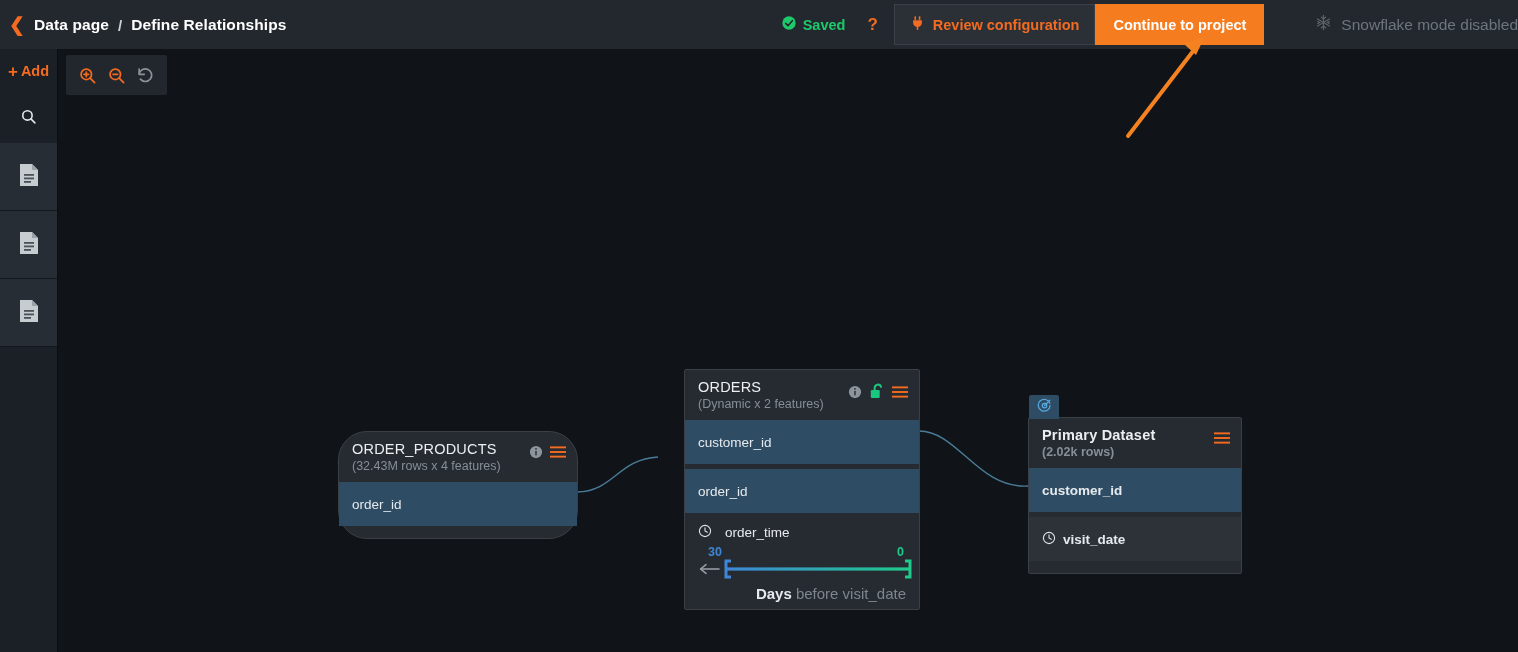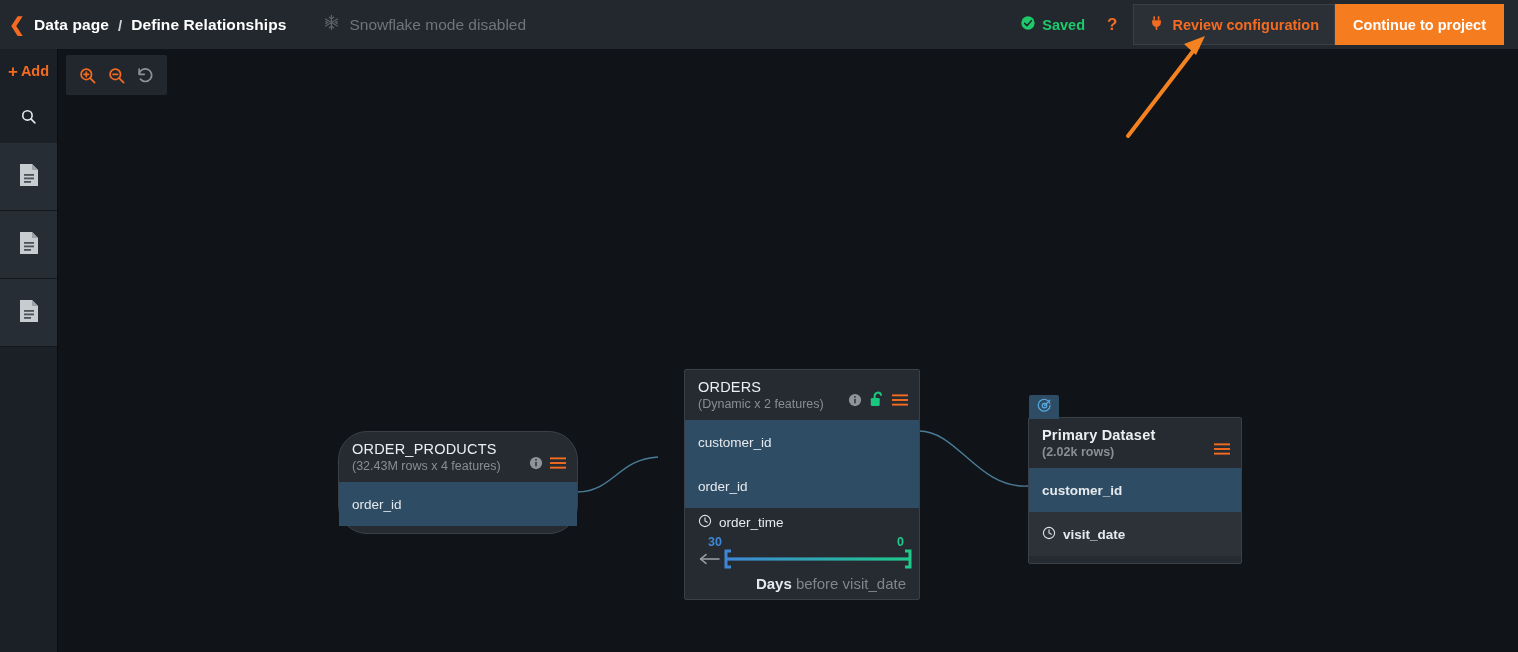--- a/index.html
+++ b/index.html
@@ -108,48 +108,49 @@
 
   
   .node {
     position: absolute;
     background: #262b31;
     border: 1px solid #3a4046;
     border-radius: 2px;
     padding-bottom: 7px;
   }
   .node-header {
-    display: flex; align-items: flex-end;
+    display: flex; align-items: flex-start;
     padding: 9px 11px 8px 13px;
   }
   .node-titles { flex: 1; min-width: 0; }
   .node-title {
     color: #eceff1; font-size: 14.5px; letter-spacing: .2px;
     line-height: 17px; white-space: nowrap;
   }
   .node-sub {
     color: #868e96; font-size: 12.5px; line-height: 16px;
     white-space: nowrap;
   }
   .node-header-icons {
     display: flex; align-items: center; gap: 7px;
     padding-top: 4px; flex-shrink: 0;
   }
   .field-row {
     height: 44px; display: flex; align-items: center; gap: 7px;
     padding: 0 13px;
     color: #e6eaee; font-size: 13.5px;
+    margin-bottom: 5px;
   }
   .field-row.key { background: #2e4c63; }
   .field-row.plain { background: #2c3238; }
 
   
   .time-block { padding: 3px 13px 0 13px; }
   .time-head {
-    display: flex; align-items: center; gap: 7px;
+    display: flex; align-items: center; gap: 13px;
     color: #e6eaee; font-size: 13.5px; height: 22px;
   }
   .time-scale {
     display: flex; justify-content: space-between;
     font-size: 12.5px; font-weight: bold;
     padding: 2px 2px 1px 10px;
   }
   .time-min { color: #3f87d6; }
   .time-max { color: #1ec98a; }
   .time-track-row { display: flex; align-items: center; gap: 3px; height: 22px; }
@@ -176,65 +177,65 @@
 </head>
 <body>
 
 <div id="topbar">
   <div id="back-chevron">❮</div>
 
   <div style="display:flex;align-items:flex-end;">
     <span class="crumb">Data page</span>
     <span class="crumb-sep">/</span>
     <span class="crumb">Define Relationships</span>
+  </div>
+
+  <div id="topbar-right">
+    <div id="saved-badge">
+      <span>
+        <svg width="16" height="16" viewBox="0 0 24 24">
+            <circle cx="12" cy="12" r="10" fill="#1dc96b"></circle>
+            <polyline points="7,12.5 10.5,16 17,8.5" fill="none" stroke="#23282e" stroke-width="2.4" stroke-linecap="round" stroke-linejoin="round"></polyline>
+          </svg>
+      </span>
+      <span>Saved</span>
+    </div>
+
+    <div id="help-button">?</div>
+
+    <div id="review-config-button">
+      <span>
+        <svg width="15" height="16" viewBox="0 0 24 24" fill="#f36b21">
+          <rect x="7" y="1" width="2.6" height="6" rx="1"></rect>
+            <rect x="14" y="1" width="2.6" height="6" rx="1"></rect>
+          <path d="M5 7.5h14v4a7 7 0 0 1-7 7 7 7 0 0 1-7-7z"></path>
+          <rect x="10.7" y="17.5" width="2.6" height="5.5" rx="1"></rect>
+        </svg>
+      </span>
+      <span>Review configuration</span>
+    </div>
+
+    <div id="continue-button">
+      <span>Continue to project</span>
+    </div>
   </div>
 
   <div id="snowflake-group">
     <span>
       <svg width="17" height="17" viewBox="0 0 24 24" stroke="#5b6369" stroke-width="1.7" fill="none" stroke-linecap="round">
         <line x1="12" y1="2" x2="12" y2="22"></line>
           <line x1="3.5" y1="7" x2="20.5" y2="17"></line>
           <line x1="3.5" y1="17" x2="20.5" y2="7"></line>
         <polyline points="9,4.5 12,7 15,4.5"></polyline>
           <polyline points="9,19.5 12,17 15,19.5"></polyline>
         <polyline points="4,10.5 6.5,12 4,13.5"></polyline>
           <polyline points="20,10.5 17.5,12 20,13.5"></polyline>
       </svg>
     </span>
     <span id="snowflake-label">Snowflake mode disabled</span>
-  </div>
-
-  <div id="topbar-right">
-    <div id="saved-badge">
-      <span>
-        <svg width="16" height="16" viewBox="0 0 24 24">
-            <circle cx="12" cy="12" r="10" fill="#1dc96b"></circle>
-            <polyline points="7,12.5 10.5,16 17,8.5" fill="none" stroke="#23282e" stroke-width="2.4" stroke-linecap="round" stroke-linejoin="round"></polyline>
-          </svg>
-      </span>
-      <span>Saved</span>
-    </div>
-
-    <div id="help-button">?</div>
-
-    <div id="review-config-button">
-      <span>
-        <svg width="15" height="16" viewBox="0 0 24 24" fill="#f36b21">
-          <rect x="7" y="1" width="2.6" height="6" rx="1"></rect>
-            <rect x="14" y="1" width="2.6" height="6" rx="1"></rect>
-          <path d="M5 7.5h14v4a7 7 0 0 1-7 7 7 7 0 0 1-7-7z"></path>
-          <rect x="10.7" y="17.5" width="2.6" height="5.5" rx="1"></rect>
-        </svg>
-      </span>
-      <span>Review configuration</span>
-    </div>
-
-    <div id="continue-button">
-      <span>Continue to project</span>
-    </div>
   </div>
 </div>
 
 <div id="sidebar">
   <div id="add-button">
     <span class="plus">+</span>
     <span>Add</span>
   </div>
 
   <div id="sidebar-search">

